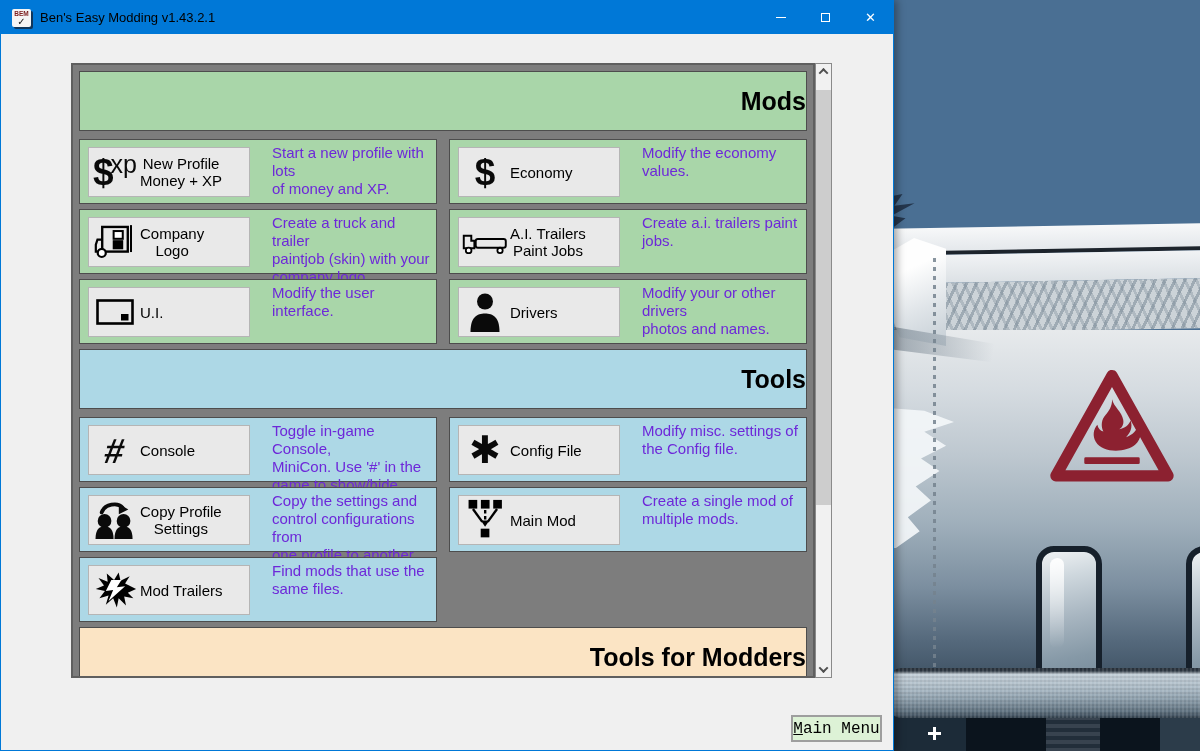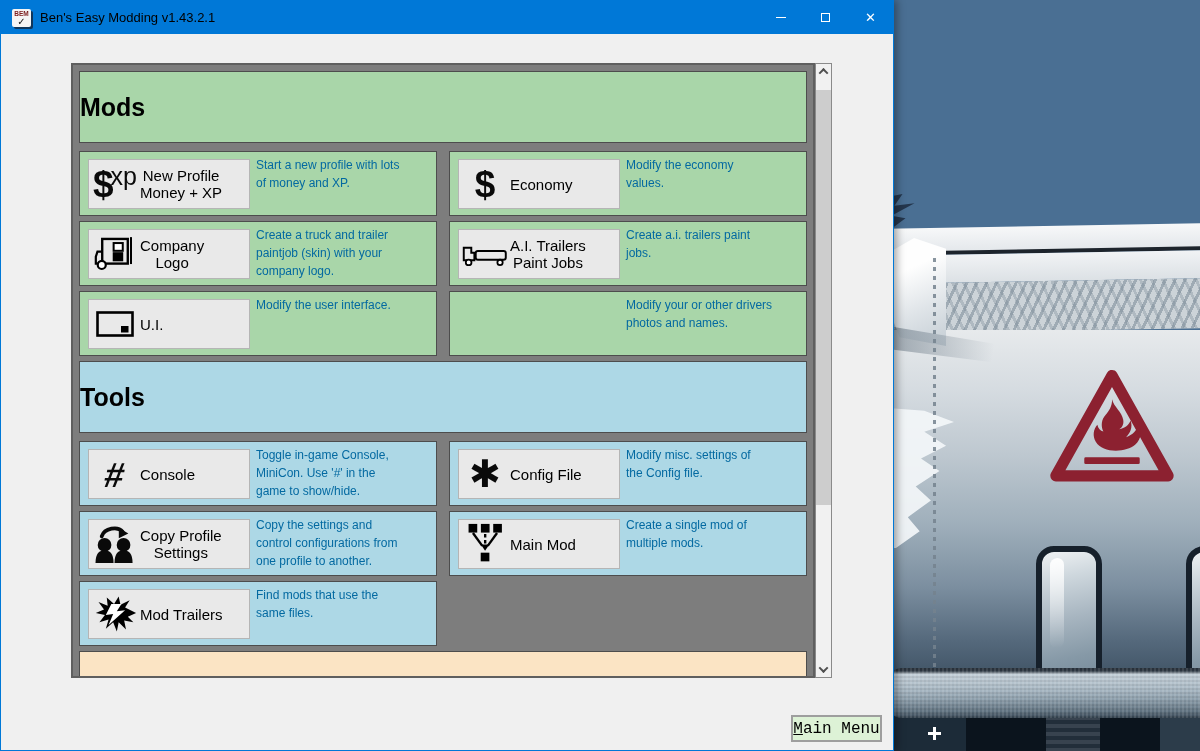--- a/index.html
+++ b/index.html
@@ -65,38 +65,38 @@
   .wtitle { color:#000000; font-size:13px; margin-left:9px; flex:1; white-space:nowrap; }
   .winbtns { display:flex; height:33px; }
   .cap-btn { width:45px; height:33px; display:flex; align-items:center; justify-content:center; cursor:default; }
   .glyph-min { width:10px; height:1px; background:#fff; display:block; }
   .glyph-max { width:9px; height:9px; border:1px solid #fff; display:block; }
   .glyph-close { color:#fff; font-size:13px; line-height:13px; font-family:"DejaVu Sans", sans-serif; }
 
   
   .panel { position:absolute; left:70px; top:62px; width:744px; height:615px;
     background:#7d7d7d; border:2px solid #5f5f5f; padding:6px; overflow:hidden; }
-  .hdr { height:72px; border:1px solid #4d4d4d; display:flex; align-items:center; justify-content:flex-start;
+  .hdr { height:60px; border:1px solid #4d4d4d; display:flex; align-items:center; justify-content:flex-end;
     font-weight:bold; font-size:25px; color:#000; }
   .hdr-mods { margin-bottom:8px; }
   .hdr-tools { margin-top:2px; margin-bottom:8px; }
   .hdr-modders { margin-top:3px; }
   .row { display:flex; gap:12px; margin-bottom:5px; }
   .cell { position:relative; width:358px; height:65px; border:1px solid #4d4d4d; }
   .cell.filler { background:none; border:none; }
   .bg-mods { background:#a9d6a9; }
   .bg-tools { background:#add8e6; }
   .bg-modders { background:#fbe4c4; }
   .tile-btn { position:absolute; left:8px; top:7px; width:162px; height:50px;
     background:#e9e9e9; border:1px solid #b5b5b5; display:flex; align-items:center;
     padding:0 3px; font-family:"Liberation Sans", sans-serif; font-size:15px; color:#000; cursor:default; }
   .ico { width:46px; flex:none; display:flex; align-items:center; justify-content:center; color:#0a0a0a; }
   .lbl { white-space:pre-line; text-align:center; line-height:17px; margin-left:2px; }
-  .desc { position:absolute; left:176px; top:4px; right:3px; font-size:12px; line-height:18px;
-    color:#0369a1; white-space:pre-line; }
+  .desc { position:absolute; left:192px; top:4px; right:3px; font-size:15px; line-height:18px;
+    color:#6d28d9; white-space:pre-line; }
   .big-d { font-size:37px; font-weight:bold; line-height:1; }
   .sup-xp { font-size:25px; font-weight:normal; line-height:1; margin:-16px 0 0 -3px;text-align:center; }
   .ico-dxp { display:flex; align-items:center; }
   .glyph-hash { font-size:35px; font-weight:bold; line-height:1; transform:skewX(-10deg); display:block; }
   .glyph-ast { font-size:38px; line-height:0.9; font-family:"DejaVu Sans", sans-serif; display:block; }
 
   
   .scrollbar { position:absolute; left:814px; top:62px; width:17px; height:615px;
     background:#f1f1f1; border:1px solid #8a8a8a; }
   .sb-btn { position:absolute; left:0; right:0; height:15px; display:flex; align-items:center; justify-content:center; }
@@ -249,20 +249,29 @@
               <svg width="38" height="26" viewBox="0 0 38 26">
                 <rect x="1.5" y="1.5" width="35" height="23" fill="none" stroke="#000" stroke-width="2.6"></rect>
                 <rect x="25" y="15" width="7.5" height="6.5" fill="#000"></rect>
               </svg>
             </span>
             <span class="lbl">U.I.</span>
           </button>
           <div class="desc">Modify the user interface.</div>
         </div>
         <div class="cell bg-mods">
+          <button class="tile-btn">
+            <span class="ico">
+              <svg width="30" height="40" viewBox="0 0 30 40">
+                <circle cx="15" cy="9.5" r="8" fill="#0a0a0a"></circle>
+                <path d="M0.5 40 C0.5 25 7 21.5 15 21.5 C23 21.5 29.5 25 29.5 40 Z" fill="#0a0a0a"></path>
+              </svg>
+            </span>
+            <span class="lbl">Drivers</span>
+          </button>
           <div class="desc">Modify your or other drivers
 photos and names.</div>
         </div>
       </div>
 
       <div class="hdr hdr-tools bg-tools">
         <span>Tools</span>
       </div>
 
       <div class="row">

